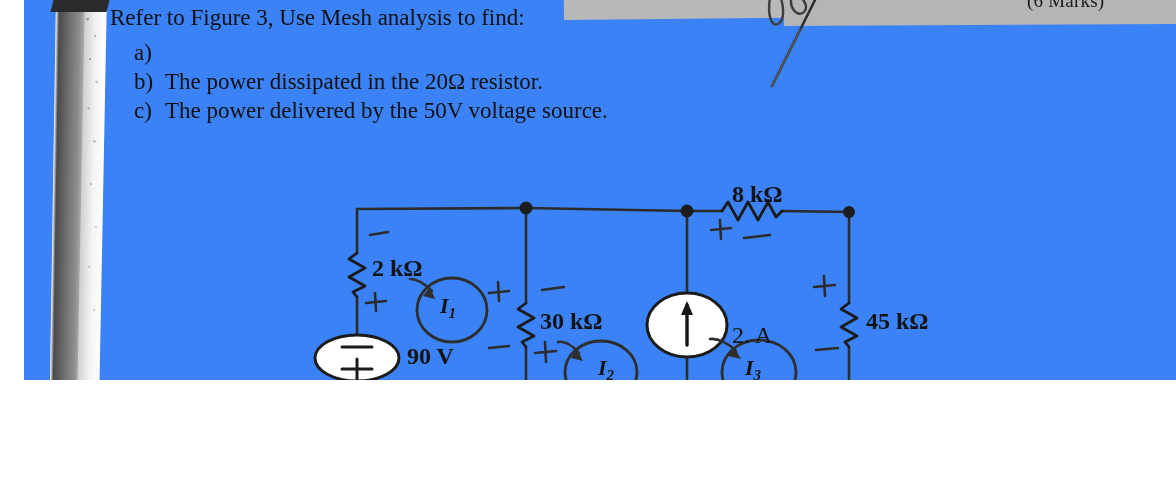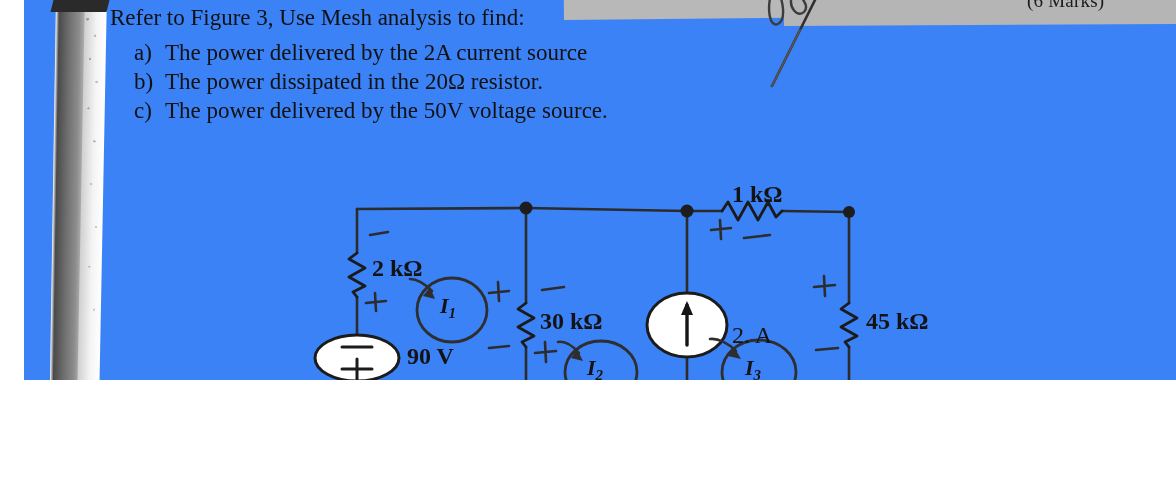--- a/index.html
+++ b/index.html
@@ -212,21 +212,20 @@
     <path d="M76 -6 C 88 2, 96 12, 90 18 C 84 24, 74 14, 78 2" fill="none" stroke="#3c3c3c" stroke-width="2.4" stroke-linecap="round"></path>
     <path d="M108 -8 L 58 92" fill="none" stroke="#2f2f2f" stroke-width="2.6" stroke-linecap="round"></path>
     <path d="M58 92 L 86 36" fill="none" stroke="#555555" stroke-width="1.8" stroke-linecap="round"></path>
   </svg>
 
   <div class="q-intro">Refer to Figure 3, Use Mesh analysis to find:</div>
 
   <div class="q-list">
     <div class="q-item">
       <span class="q-marker">a)</span>
-      <span>The power delivered by the 2A current source</span>
     </div>
     <div class="q-item">
       <span class="q-marker">b)</span>
       <span>The power dissipated in the 20Ω resistor.</span>
     </div>
     <div class="q-item">
       <span class="q-marker">c)</span>
       <span>The power delivered by the 50V voltage source.</span>
     </div>
   </div>
@@ -320,30 +319,30 @@
       </g>
     </svg>
 
     
     <div class="circ-label" style="left:68px; top:80px; font-size:24px;">2 kΩ</div>
 
     <div class="circ-label" style="left:103px; top:168px; font-size:24px;">90 V</div>
 
     <div class="circ-label" style="left:236px; top:133px; font-size:24px;">30 kΩ</div>
 
-    <div class="circ-label" style="left:428px; top:6px; font-size:24px;">1 kΩ</div>
+    <div class="circ-label" style="left:428px; top:6px; font-size:24px;">8 kΩ</div>
 
     <div class="circ-label" style="left:428px; top:147px; font-size:24px; font-weight:normal;">2. A</div>
 
     <div class="circ-label" style="left:562px; top:133px; font-size:24px;">45 kΩ</div>
 
     
     <div class="circ-label" style="left:136px; top:118px; font-size:22px; font-style:italic;"><span>I</span><sub style="font-size:15px;">1</sub></div>
 
-    <div class="circ-label" style="left:283px; top:180px; font-size:22px; font-style:italic;text-align:right;"><span>I</span><sub style="font-size:15px;">2</sub></div>
+    <div class="circ-label" style="left:294px; top:180px; font-size:22px; font-style:italic;text-align:right;"><span>I</span><sub style="font-size:15px;">2</sub></div>
 
     <div class="circ-label" style="left:441px; top:180px; font-size:22px; font-style:italic;"><span>I</span><sub style="font-size:15px;">3</sub></div>
   </div>
 
   <div class="fig-caption">Figure 3</div>
 
   <div class="bottom-arrow"></div>
   <div class="bottom-clip">
     <span>nswer</span>
   </div>

